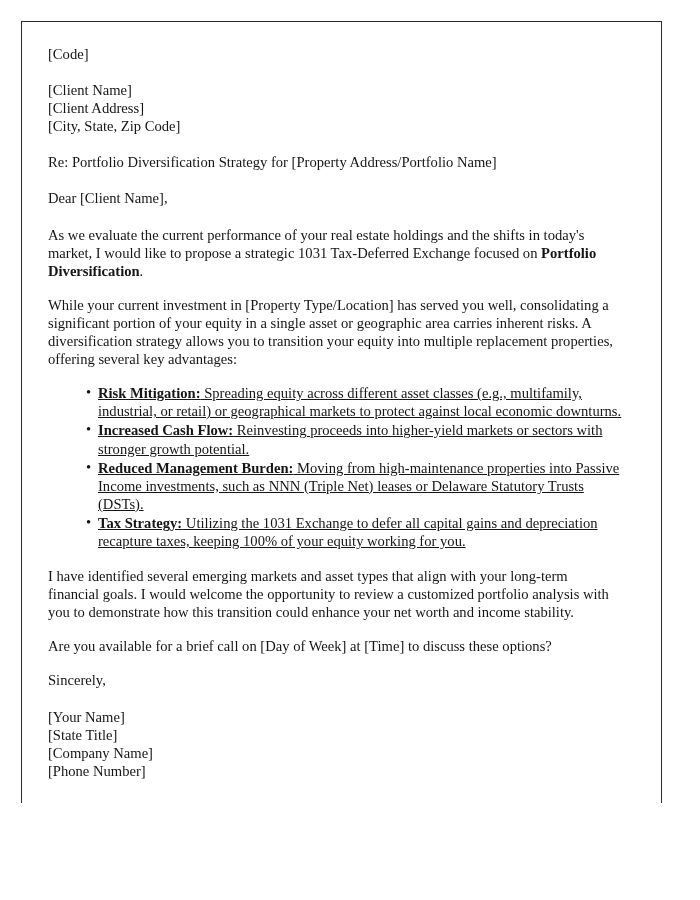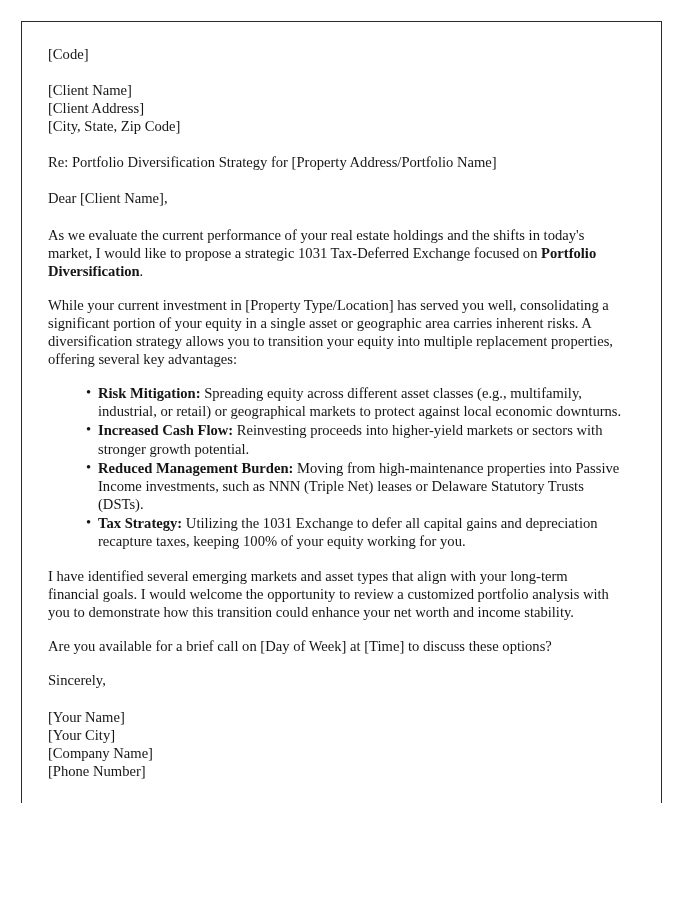--- a/index.html
+++ b/index.html
@@ -65,20 +65,21 @@
     padding: 0 0 0 38px;
     list-style: none;
   }
   ul.bullets li {
     position: relative;
     font-size: 14.6px;
     line-height: 18.1px;
     color: #151515;
     padding-left: 12px;
     margin: 0 0 1px 0;
+    text-decoration: underline;
   }
   ul.bullets li::before {
     content: "\2022";
     position: absolute;
     left: 0;
     top: -1px;
     font-size: 14.6px;
     line-height: 18.1px;
     color: #151515;
   }
@@ -142,19 +143,19 @@
     <div class="gap-med"></div>
 
     <div class="blk">
       <span class="line">Sincerely,</span>
     </div>
 
     <div class="gap-sm"></div>
 
     <div class="blk">
       <span class="line">[Your Name]</span>
-      <span class="line">[Your City]</span>
+      <span class="line">[State Title]</span>
       <span class="line">[Company Name]</span>
       <span class="line">[Phone Number]</span>
     </div>
 
   </div>
 </div>
 
 </body></html>

